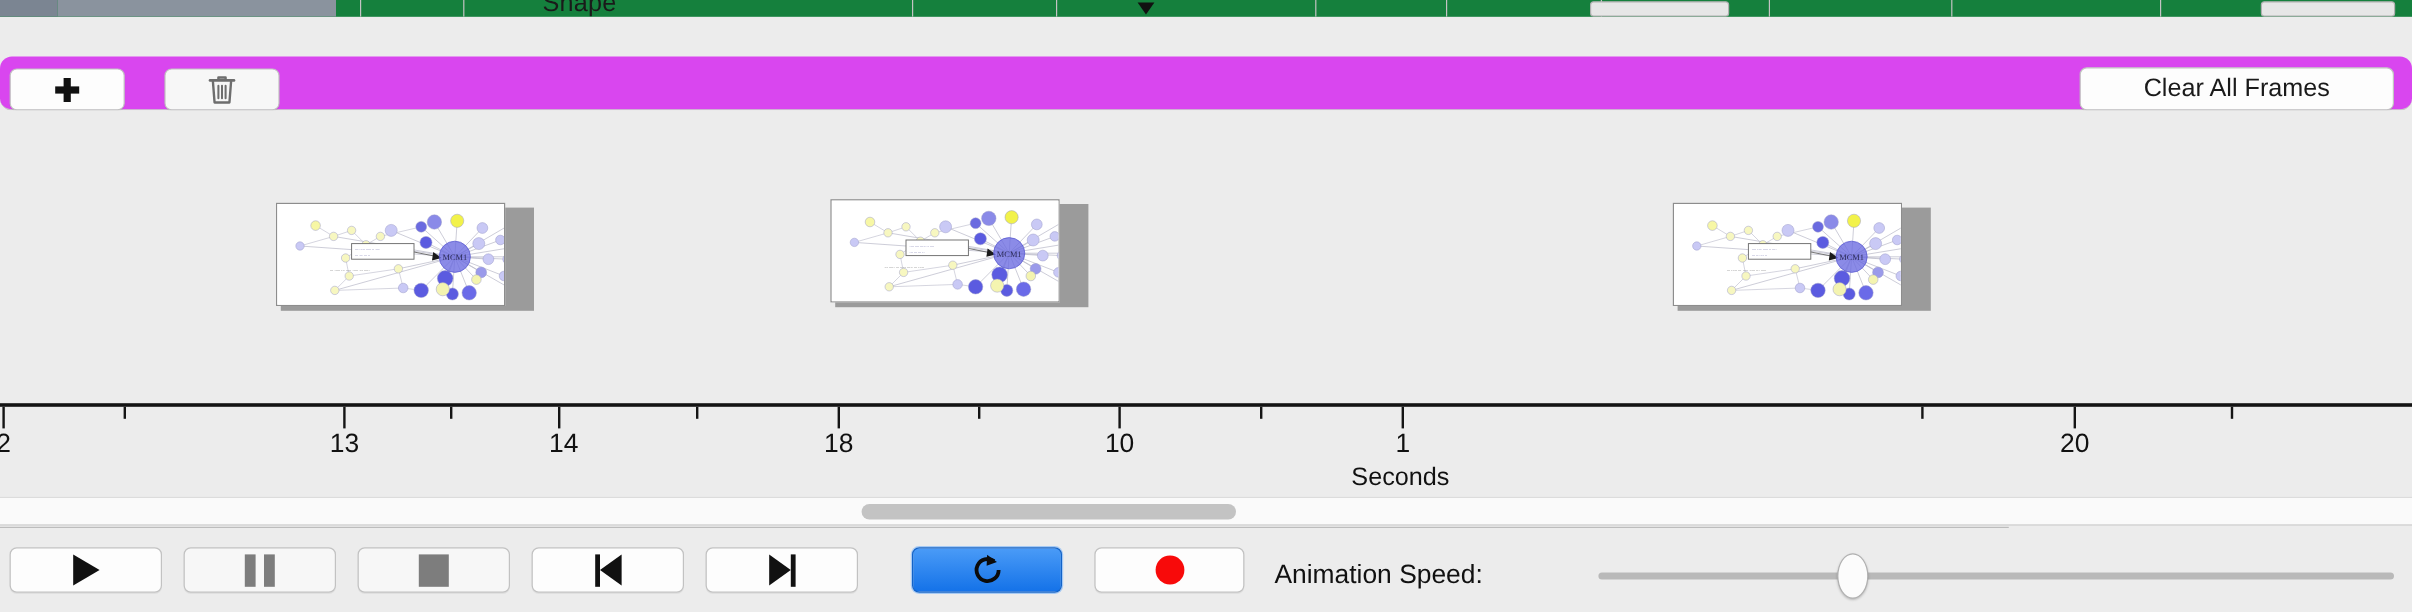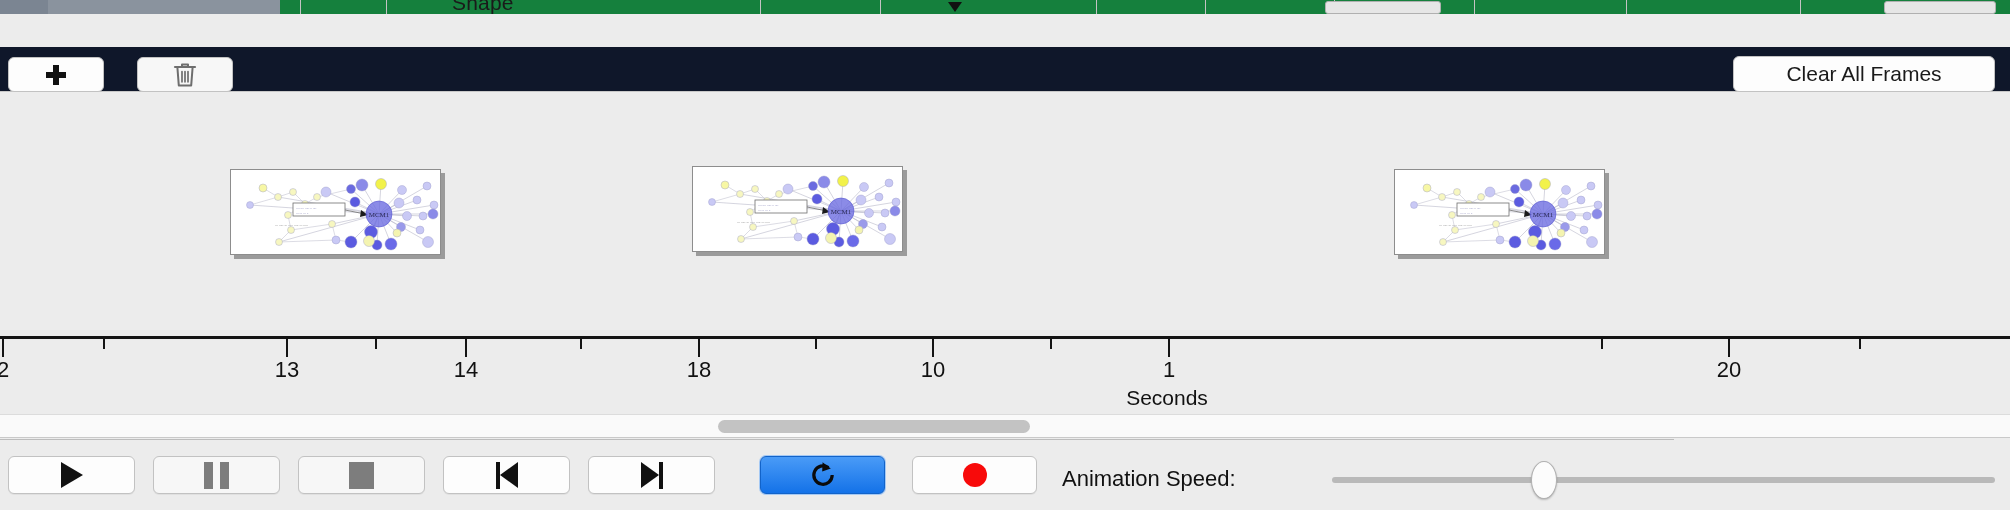--- a/index.html
+++ b/index.html
@@ -43,21 +43,21 @@
   .traffic.min    { left: 52px;  background: #cecece; border: 1px solid #b7b7b7; }
   .traffic.max    { left: 91px;  background: #2bc840; border: 1px solid #23ad35; }
   .window-title {
     position: absolute; left: 0; right: 0; top: 5px;
     text-align: center; font-size: 21px; color: #4c4c4c;
   }
 
   
   .toolbar {
     position: absolute; left: 0; top: 47px; width: 2010px; height: 45px;
-    background: #0f172a; border-bottom: 1px solid #c8c8c8;
+    background: #d946ef; border-bottom: 1px solid #c8c8c8; border-radius: 10px;
   }
   .btn {
     position: absolute;
     background: #fdfdfd;
     border: 1px solid #c2c2c2;
     border-radius: 6px;
     box-shadow: 0 1px 0 rgba(0,0,0,.06);
     display: flex; align-items: center; justify-content: center;
     font-size: 21px; color: #1a1a1a;
     cursor: default;
@@ -81,21 +81,21 @@
   }
   .frame {
     position: absolute;
     width: 215px; height: 90px;
   }
   .frame .shadow {
     position:absolute; left:4px; top:4px; width:211px; height:86px;
     background:#9b9b9b;
   }
   .frame .sheet {
-    position:absolute; left:0; top:0; width:211px; height:86px;
+    position:absolute; left:0; top:0; width:191px; height:86px;
     background:#ffffff; border:1px solid #8d8d8d; overflow:hidden;
   }
   .frame svg { display:block; }
 
   
   .ruler-line {
     position: absolute; left: 0; top: 244px; width: 2010px; height: 3px; background: #141414;
   }
   .tick { position: absolute; width: 2px; background: #141414; }
   .tick.major { top: 247px; height: 18px; }
@@ -493,21 +493,21 @@
 
     <div class="ruler-line"></div>
     <div id="ticks-layer">
         <div class="tick major" style="left: 2px;"></div>
         <div class="tick-label" style="left: 3px;">2</div>
         <div class="tick minor" style="left: 103px;"></div>
         <div class="tick major" style="left: 286px;"></div>
         <div class="tick-label" style="left: 287px;">13</div>
         <div class="tick minor" style="left: 375px;"></div>
         <div class="tick major" style="left: 465px;"></div>
-        <div class="tick-label" style="left: 466px;">14</div>
+        <div class="tick-label" style="left: 442px; text-align: right;">14</div>
         <div class="tick minor" style="left: 580px;"></div>
         <div class="tick major" style="left: 698px;"></div>
         <div class="tick-label" style="left: 699px;">18</div>
         <div class="tick minor" style="left: 815px;"></div>
         <div class="tick major" style="left: 932px;"></div>
         <div class="tick-label" style="left: 933px;">10</div>
         <div class="tick minor" style="left: 1050px;"></div>
         <div class="tick major" style="left: 1168px;"></div>
         <div class="tick-label" style="left: 1169px;">1</div>
         <div class="tick minor" style="left: 1601px;"></div>

